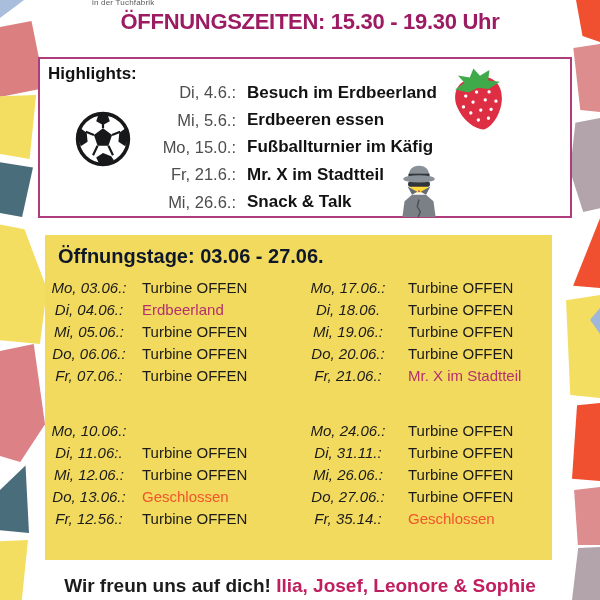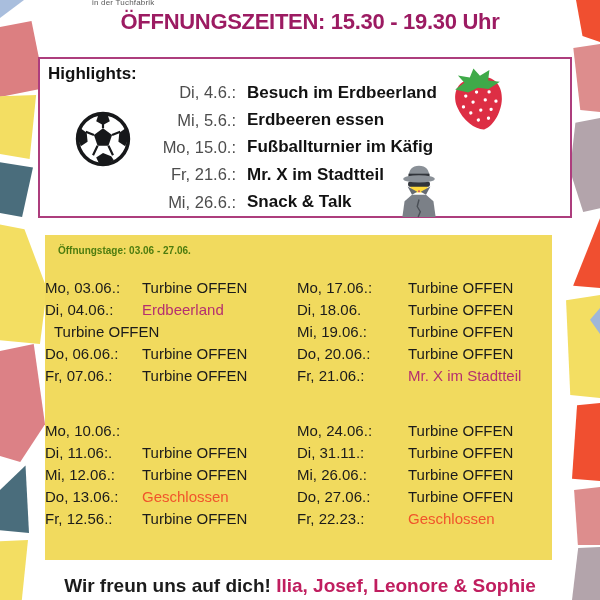--- a/index.html
+++ b/index.html
@@ -44,27 +44,27 @@
   .hl-row{display:flex;align-items:center;height:27.4px;}
   .hl-date{width:188px;text-align:right;font-size:16.5px;color:#4d4d4d;flex:0 0 188px;}
   .hl-event{margin-left:11px;font-size:17px;font-weight:700;color:#121212;text-align:center;}
   .emoji{position:absolute;}
   .emoji svg{width:100%;height:100%;display:block;}
   .em-strawberry{left:446px;top:62px;width:66px;height:76px;}
   .em-soccer{left:74px;top:110px;width:58px;height:58px;}
   .em-detective{left:391px;top:160px;width:56px;height:58px;}
   
   .sched-box{position:absolute;left:45px;top:235px;width:507px;height:325px;background:#f1da5e;}
-  .sched-heading{position:absolute;left:13px;top:10px;font-size:10px;font-weight:800;color:#4d7c0f;}
+  .sched-heading{position:absolute;left:13px;top:10px;font-size:20px;font-weight:800;color:#0f172a;}
   .sched-col{position:absolute;top:44px;}
   .col0{left:0;width:250px;}
   .col1{left:252px;width:259px;}
   .s-block2{margin-top:33px;}
   .s-row{display:flex;align-items:baseline;height:22px;font-size:15px;color:#1b1b1b;}
-  .s-date{text-align:left;flex:0 0 auto;}
+  .s-date{text-align:center;flex:0 0 auto;font-style:italic;}
   .col0 .s-date{width:88px;}
   .col1 .s-date{width:102px;}
   .s-status{margin-left:9px;}
   .s-status.open{color:#1b1b1b;}
   .s-status.event{color:#b5306f;}
   .s-status.closed{color:#f0552b;}
   
   .footer{position:absolute;left:0;right:0;top:575px;text-align:center;font-size:19px;font-weight:600;}
   .footer .msg{color:#1c1c1c;}
   .footer .names{color:#c01e5f;}
@@ -180,20 +180,21 @@
     <div class="s-block">
       <div class="s-row">
         <span class="s-date">Mo, 03.06.:</span>
         <span class="s-status open">Turbine OFFEN</span>
       </div>
       <div class="s-row">
         <span class="s-date">Di, 04.06.:</span>
         <span class="s-status event">Erdbeerland</span>
       </div>
       <div class="s-row">
+        <span class="s-date">Mi, 05.06.:</span>
         <span class="s-status open">Turbine OFFEN</span>
       </div>
       <div class="s-row">
         <span class="s-date">Do, 06.06.:</span>
         <span class="s-status open">Turbine OFFEN</span>
       </div>
       <div class="s-row">
         <span class="s-date">Fr, 07.06.:</span>
         <span class="s-status open">Turbine OFFEN</span>
       </div>
@@ -255,21 +256,21 @@
       </div>
       <div class="s-row">
         <span class="s-date">Mi, 26.06.:</span>
         <span class="s-status open">Turbine OFFEN</span>
       </div>
       <div class="s-row">
         <span class="s-date">Do, 27.06.:</span>
         <span class="s-status open">Turbine OFFEN</span>
       </div>
       <div class="s-row">
-        <span class="s-date">Fr, 22.23.:</span>
+        <span class="s-date">Fr, 35.14.:</span>
         <span class="s-status closed">Geschlossen</span>
       </div>
     </div>
   </div>
 </div>
 
 <div class="footer">
   <span class="msg">Wir freun uns auf dich!</span>
   <span> </span>
   <span class="names">Ilia, Josef, Leonore &amp; Sophie</span>

